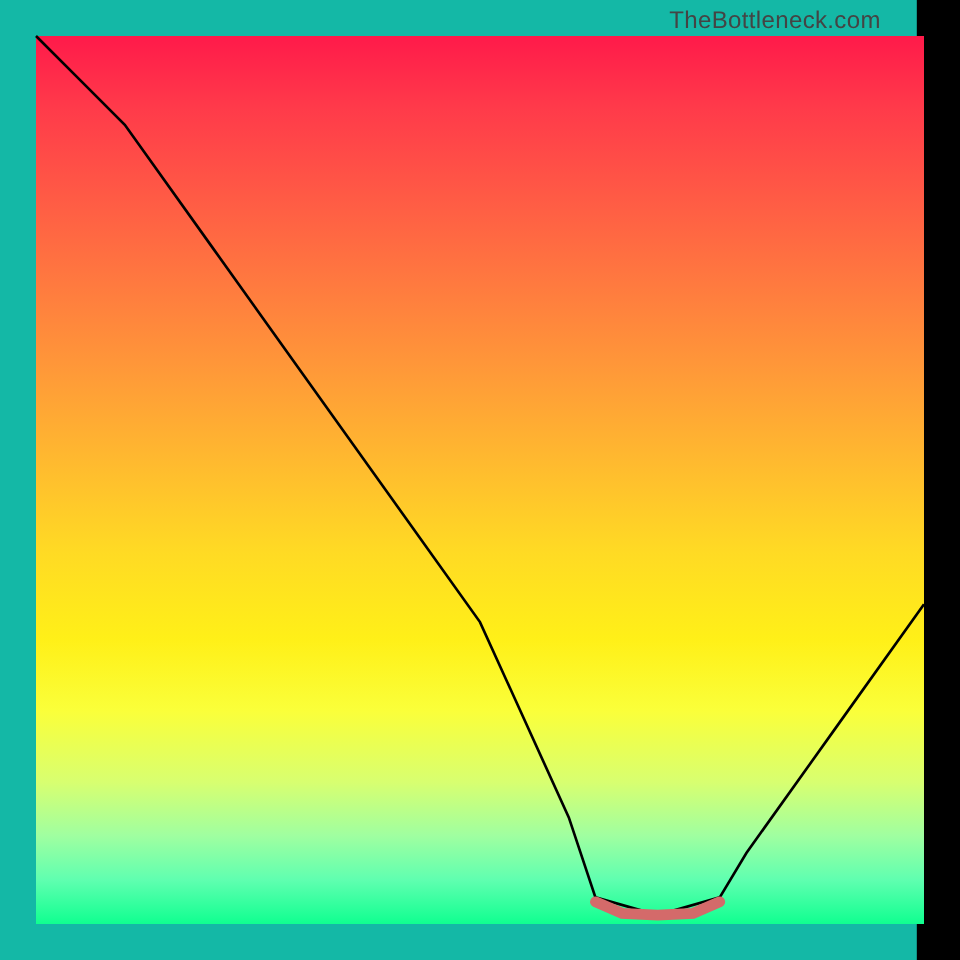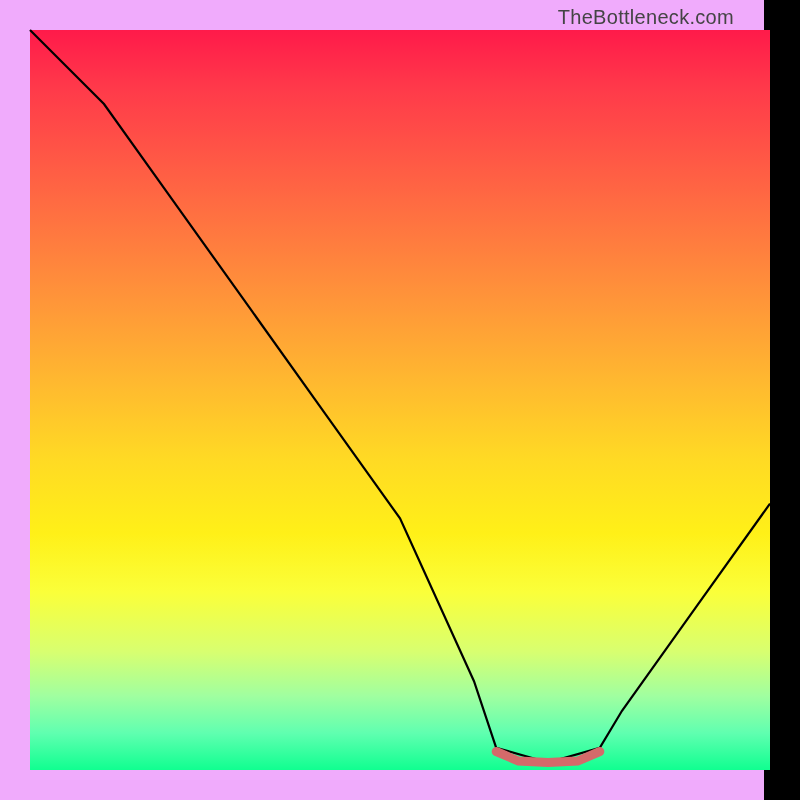--- a/index.html
+++ b/index.html
@@ -1,17 +1,17 @@
 <!DOCTYPE html>
 <html><head>
 <meta charset="utf-8">
 <style>
   * { margin: 0; padding: 0; box-sizing: border-box; }
   body { width: 800px; height: 800px; background: #000; position: relative; font-family: Arial, sans-serif; }
-  .container { width: 764px; height: 800px; background: #f0abfc; position: relative; }
+  .container { width: 764px; height: 800px; background: #14b8a6; position: relative; }
   .plot-area {
     position: absolute;
     left: 30px;
     top: 30px;
     width: 740px;
     height: 740px;
     background: linear-gradient(to bottom,
       #ff1a4a 0%,
       #ff3a4a 8%,
       #ff5a45 18%,

